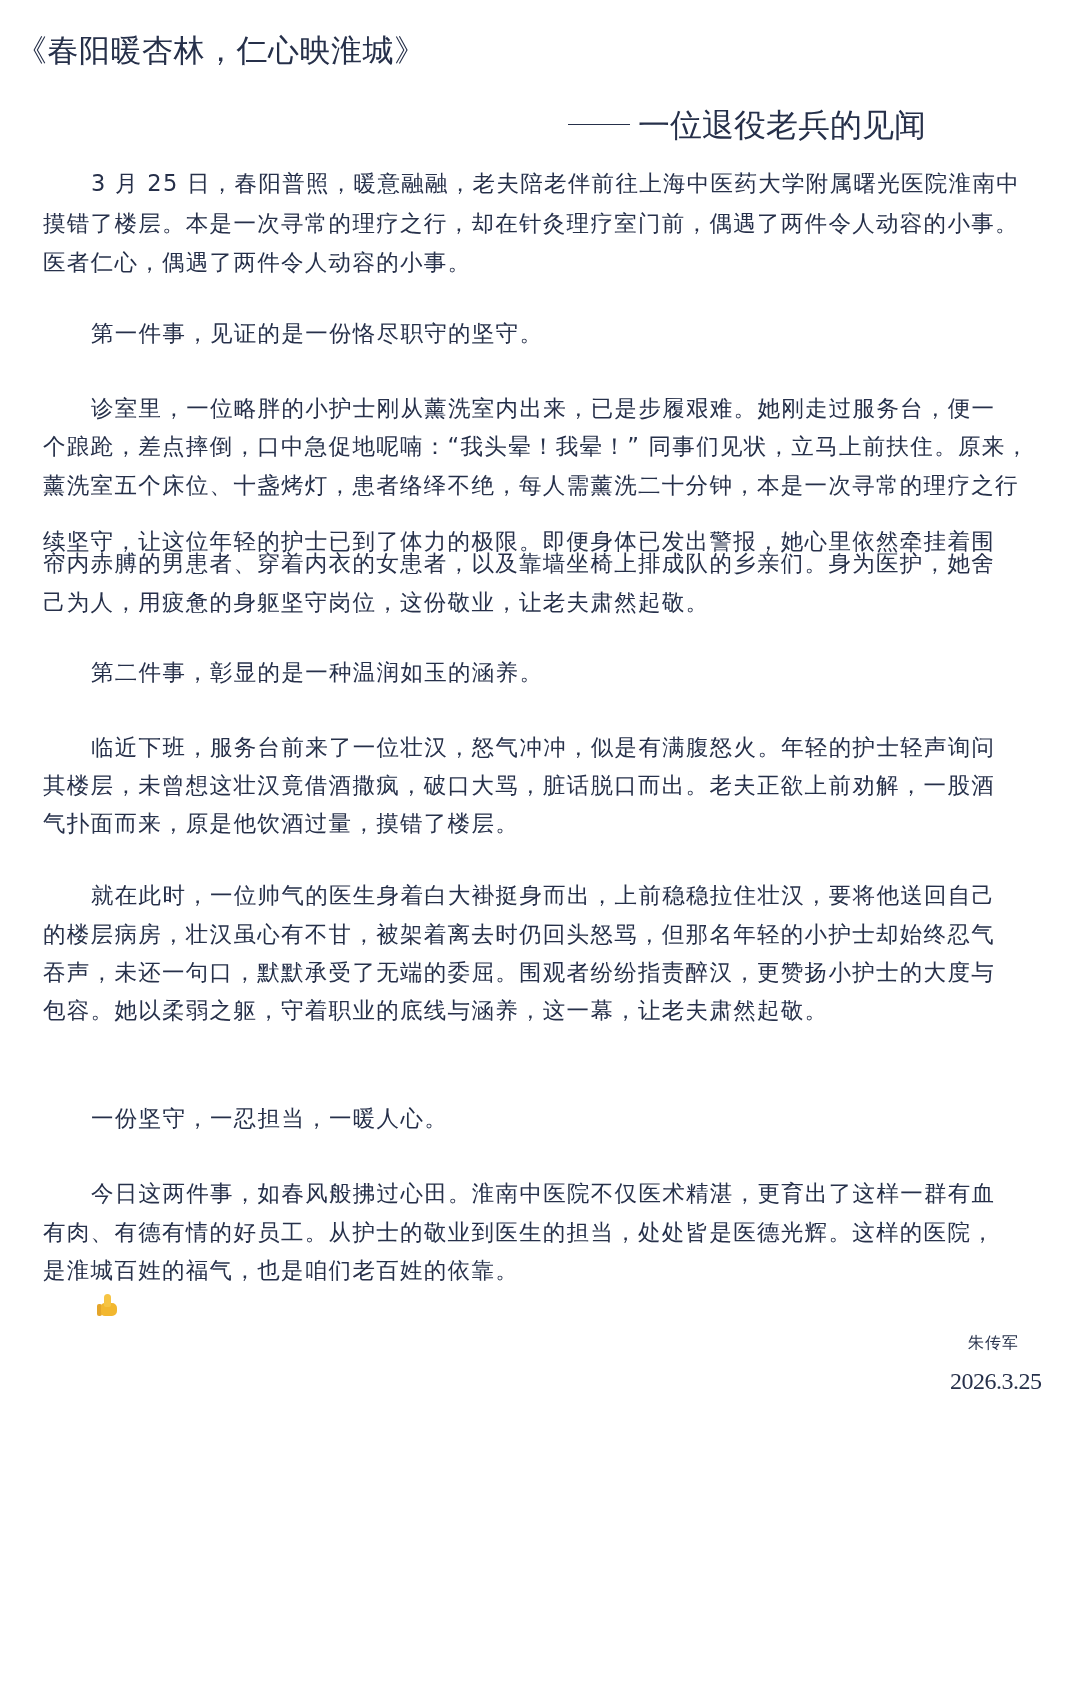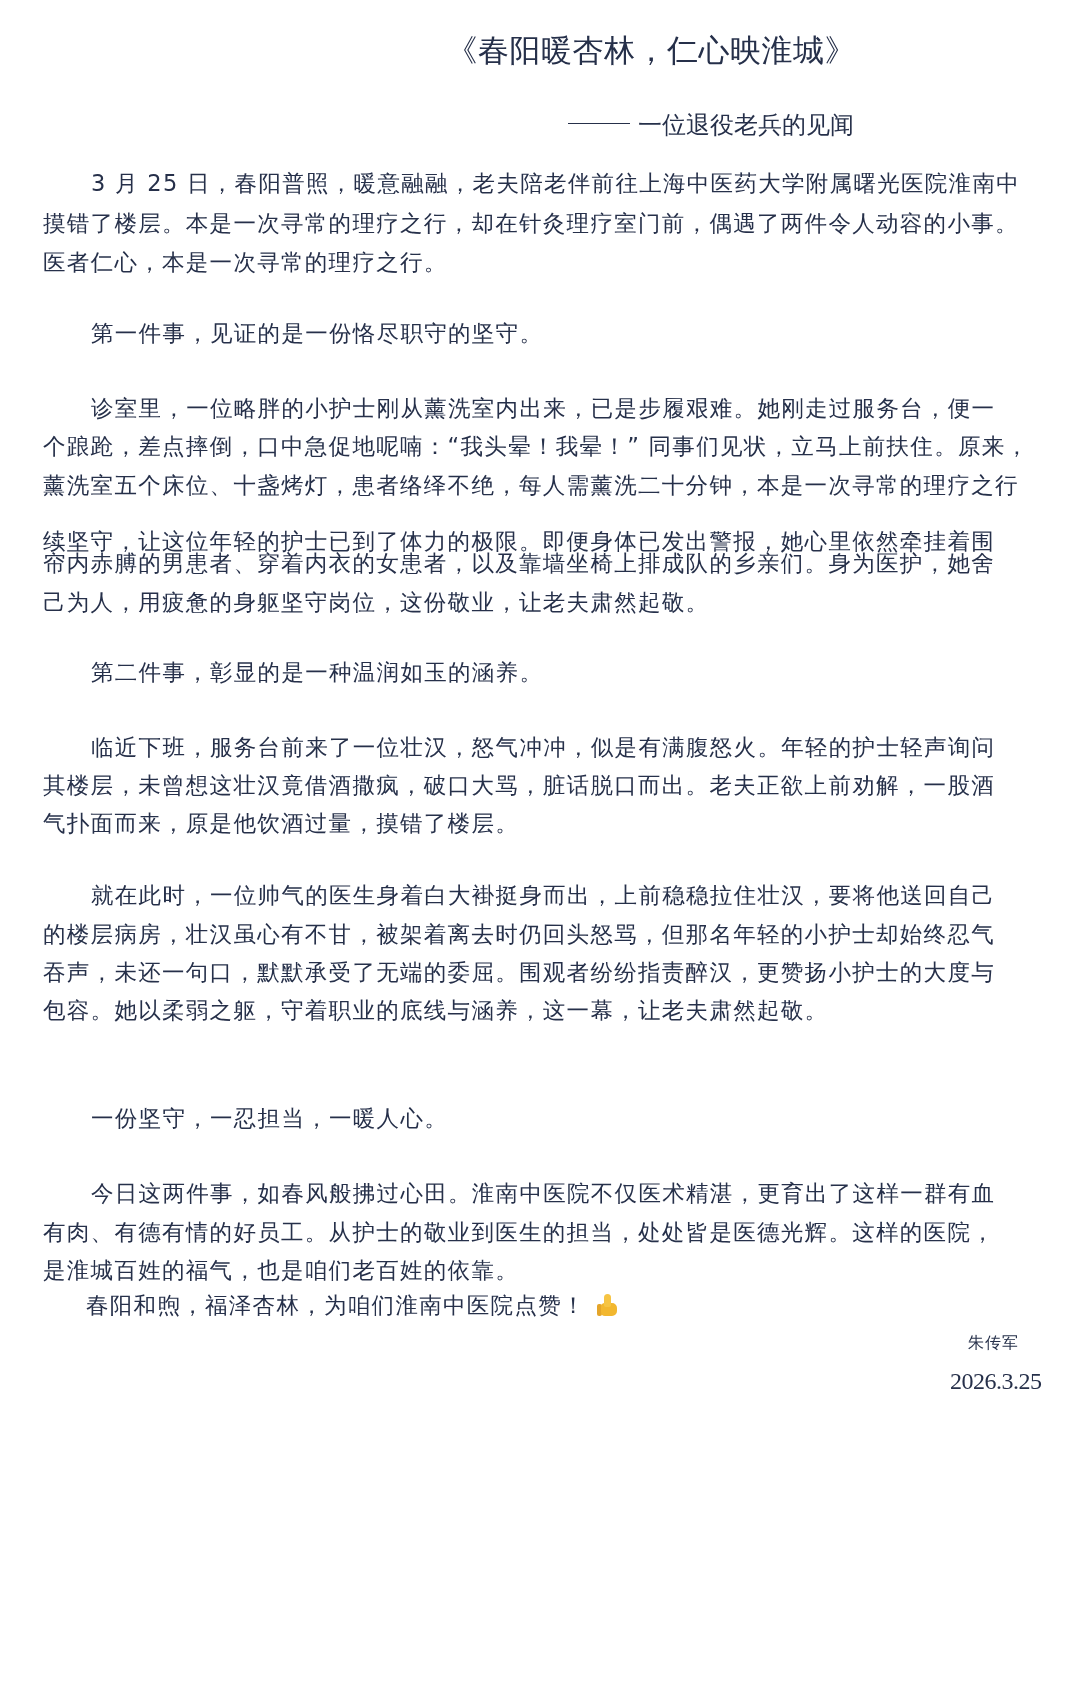--- a/index.html
+++ b/index.html
@@ -1,21 +1,21 @@
 <!DOCTYPE html>
 <html><head>
 <meta charset="utf-8">
 <style>
   html, body { margin: 0; padding: 0; background: #ffffff; }
   body { width: 1080px; height: 1697px; position: relative; overflow: hidden;
          font-family: "DejaVu Sans", "Liberation Sans", sans-serif; color: #26304a; }
-  .title { position: absolute; top: 26px; left: 0; width: 856px; text-align: right;
+  .title { position: absolute; top: 26px; left: 16px; width: 856px; text-align: left;
            font-size: 31px; line-height: 48px; letter-spacing: 0.5px; padding-left: 0; }
   .title span { display: inline-block; transform: translateX(0px); }
-  .subtitle { position: absolute; top: 101px; left: 568px; font-size: 24px; line-height: 48px;
+  .subtitle { position: absolute; top: 101px; left: 568px; font-size: 32px; line-height: 48px;
               white-space: nowrap; }
   .subtitle .dash { display: inline-block; width: 62px; height: 0; border-top: 1.5px solid #26304a;
                     vertical-align: middle; margin-right: 8px; position: relative; top: -3px; }
   .line { position: absolute; left: 43px; width: 1000px; font-size: 22.5px; line-height: 30px;
           white-space: nowrap; letter-spacing: 1.3px; }
   .line.indent { left: 91px; }
   .signature { position: absolute; left: 968px; font-size: 16px; line-height: 30px; white-space: nowrap; letter-spacing: 1px; }
   .date { position: absolute; left: 950px; font-size: 24px; line-height: 30px;
           font-family: "Liberation Serif", serif; white-space: nowrap; letter-spacing: -0.5px; }
   .thumb { display: inline-block; width: 22px; height: 24px; position: relative; vertical-align: middle; margin-left: 10px; top: -2px; }
@@ -31,21 +31,21 @@
   <div class="title">
     <span>《春阳暖杏林，仁心映淮城》</span>
   </div>
 
   <div class="subtitle">
     <span class="dash"></span><span>一位退役老兵的见闻</span>
   </div>
 
   <div class="line indent" style="top:168px">3 月 25 日，春阳普照，暖意融融，老夫陪老伴前往上海中医药大学附属曙光医院淮南中</div>
   <div class="line" style="top:208px">摸错了楼层。本是一次寻常的理疗之行，却在针灸理疗室门前，偶遇了两件令人动容的小事。</div>
-  <div class="line" style="top:247px">医者仁心，本是一次寻常的理疗之行。</div>
+  <div class="line" style="top:247px">医者仁心，偶遇了两件令人动容的小事。</div>
 
   <div class="line indent" style="top:318px">第一件事，见证的是一份恪尽职守的坚守。</div>
 
   <div class="line indent" style="top:393px">诊室里，一位略胖的小护士刚从薰洗室内出来，已是步履艰难。她刚走过服务台，便一</div>
   <div class="line" style="top:431px">个踉跄，差点摔倒，口中急促地呢喃：“我头晕！我晕！” 同事们见状，立马上前扶住。原来，</div>
   <div class="line" style="top:470px">薰洗室五个床位、十盏烤灯，患者络绎不绝，每人需薰洗二十分钟，本是一次寻常的理疗之行</div>
   <div class="line" style="top:526px">续坚守，让这位年轻的护士已到了体力的极限。即便身体已发出警报，她心里依然牵挂着围</div>
   <div class="line" style="top:548px">帘内赤膊的男患者、穿着内衣的女患者，以及靠墙坐椅上排成队的乡亲们。身为医护，她舍</div>
   <div class="line" style="top:587px">己为人，用疲惫的身躯坚守岗位，这份敬业，让老夫肃然起敬。</div>
 
@@ -60,19 +60,19 @@
   <div class="line" style="top:957px">吞声，未还一句口，默默承受了无端的委屈。围观者纷纷指责醉汉，更赞扬小护士的大度与</div>
   <div class="line" style="top:995px">包容。她以柔弱之躯，守着职业的底线与涵养，这一幕，让老夫肃然起敬。</div>
 
   <div class="line indent" style="top:1103px">一份坚守，一忍担当，一暖人心。</div>
 
   <div class="line indent" style="top:1178px">今日这两件事，如春风般拂过心田。淮南中医院不仅医术精湛，更育出了这样一群有血</div>
   <div class="line" style="top:1217px">有肉、有德有情的好员工。从护士的敬业到医生的担当，处处皆是医德光辉。这样的医院，</div>
   <div class="line" style="top:1255px">是淮城百姓的福气，也是咱们老百姓的依靠。</div>
 
   <div class="line" style="top:1290px; left:86px">
-    <span>春阳和煦，福泽杏林，为咱们淮南中医院点赞！</span><span class="thumb"><span class="cuff"></span><span class="fist"></span><span class="finger"></span></span>
+    <span class="thumb"><span class="cuff"></span><span class="fist"></span><span class="finger"></span></span>
   </div>
 
   <div class="signature" style="top:1328px">朱传军</div>
   <div class="date" style="top:1366px">2026.3.25</div>
 
 </div>
 
 </body></html>

